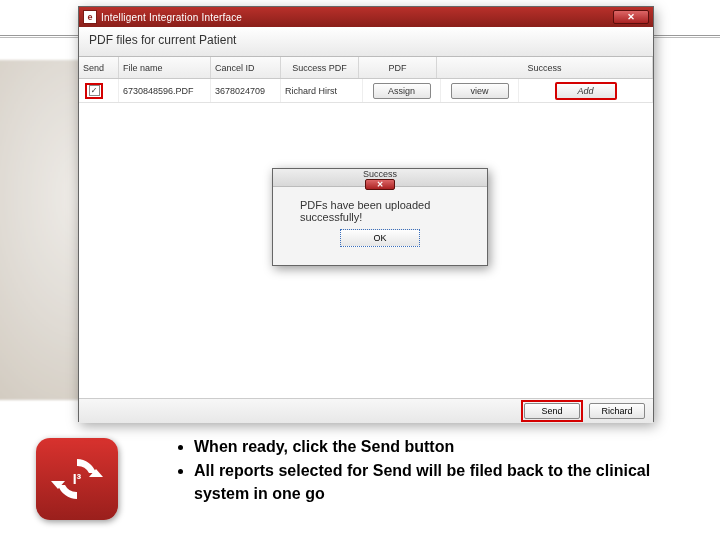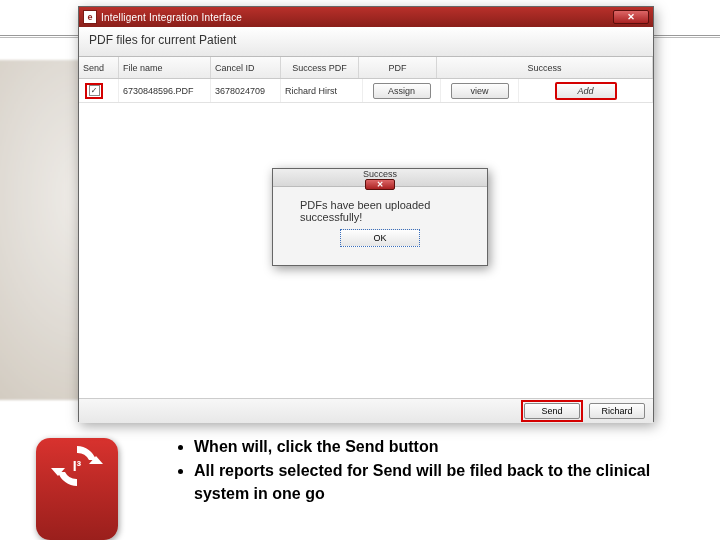--- a/index.html
+++ b/index.html
@@ -194,25 +194,25 @@
   }
   .bullets li{
     list-style:disc;
     margin-left:18px;
     margin-bottom:2px;
   }
 
   .logo {
     position:absolute;
     left:36px; top:438px;
-    width:82px;height:102px;
+    width:82px;height:82px;
     background:linear-gradient(#d8322e,#9a1f1c);
     border-radius:14px;
     z-index:3;
-    display:flex;justify-content:center;
+    display:flex;align-items:center;justify-content:center;
     box-shadow:1px 2px 6px rgba(0,0,0,.4);
   }
   .logo svg{width:56px;height:56px;}
 </style>
 </head>
 <body>
 
 <div class="bg-photo"></div>
 <div class="slide-line top"></div>
 <div class="slide-line bottom"></div>
@@ -269,21 +269,21 @@
     <div class="t">Success</div>
     <div class="m-close">✕</div>
   </div>
   <div class="msg">PDFs have been uploaded successfully!</div>
   <div class="okwrap">
     <div class="ok">OK</div>
   </div>
 </div>
 
 <ul class="bullets">
-  <li>When will, click the Send button</li>
+  <li>When ready, click the Send button</li>
   <li>All reports selected for Send will be filed back to the clinical system in one go</li>
 </ul>
 
 <div class="logo">
   <svg viewBox="0 0 56 56">
     <path d="M28 8 a20 20 0 0 1 19 14 l-7 0 a13 13 0 0 0 -12 -7 z" fill="#fff"></path>
     <path d="M28 48 a20 20 0 0 1 -19 -14 l7 0 a13 13 0 0 0 12 7 z" fill="#fff"></path>
     <polygon points="47,18 54,26 40,26" fill="#fff"></polygon>
     <polygon points="9,38 2,30 16,30" fill="#fff"></polygon>
     <text x="28" y="33" text-anchor="middle" fill="#fff" font-size="14" font-weight="bold" font-family="Arial">I³</text>

